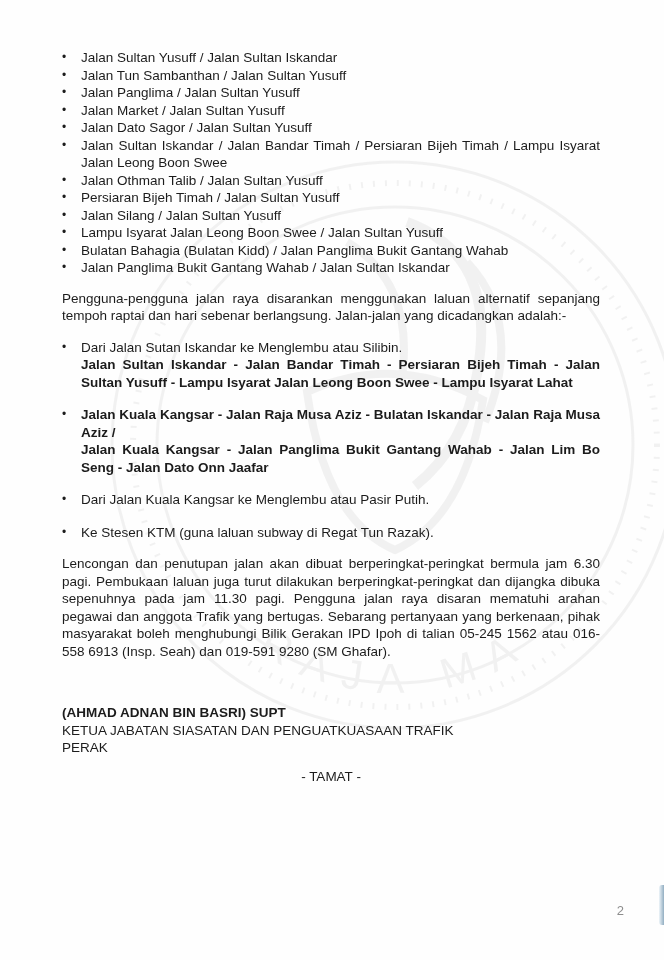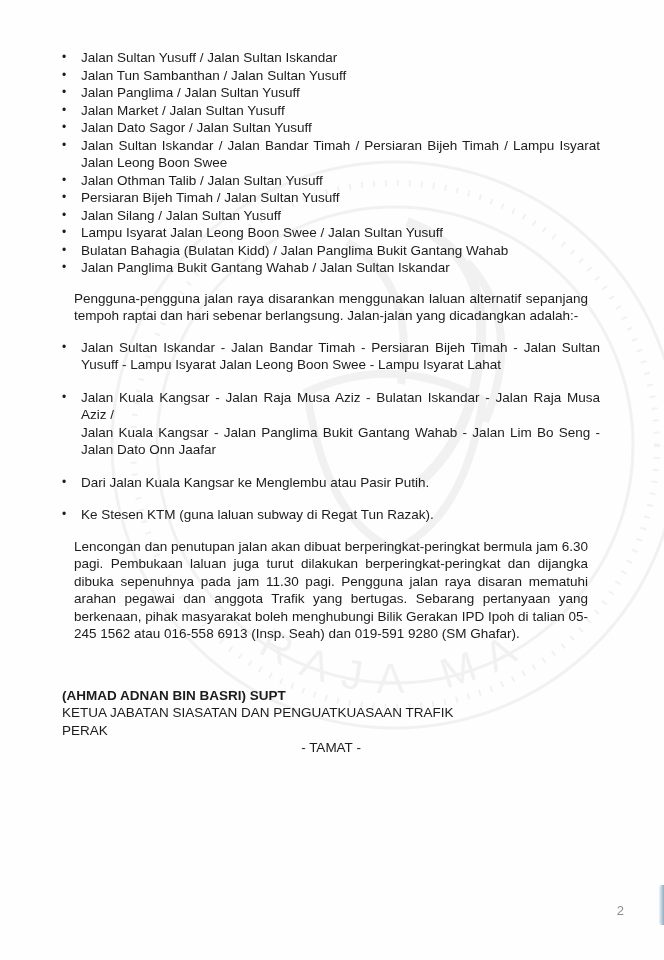--- a/index.html
+++ b/index.html
@@ -17,31 +17,31 @@
     position:absolute;left:95px;top:130px;
     opacity:0.11;
     pointer-events:none;
   }
   .content{position:absolute;left:62px;right:64px;top:49px;}
   ul.bullets{margin:0;padding:0;list-style:none;}
   ul.bullets{margin-bottom:13px;}
   .b-li{display:flex;}
   .marker{flex:0 0 19px;font-size:12px;}
   .li-text{flex:1;text-align:justify;}
-  .para{margin:12px;text-align:justify;}
+  .para{margin:0;text-align:justify;}
   .para.intro{margin-bottom:14px;}
   ul.routes{margin-bottom:14px;}
   ul.routes .route-item{margin-bottom:15px;}
   ul.routes .route-item:last-child{margin-bottom:0;}
   .route-heading{display:block;text-align:left;}
-  .route-text{display:block;white-space:pre-line;text-align:justify;}
+  .route-text{display:block;white-space:pre-line;text-align:justify;font-weight:bold;}
   .signature{margin-top:44px;}
   .sig-name{font-weight:bold;}
   .date{margin-top:16px;}
-  .tamat{text-align:center;}
+  .tamat{margin-top:11px;text-align:center;}
   .page-number{
     position:absolute;top:902px;right:40px;
     color:#8d8d8d;font-size:13px;
   }
   .edge-mark{
     position:absolute;right:0;top:885px;
     width:5px;height:40px;border-radius:3px 0 0 3px;
     background:linear-gradient(to right,#e8f1f7,#6e93ad);
     opacity:.75;
   }
@@ -133,20 +133,21 @@
         </li>
       </ul>
 
     <p class="para intro">Pengguna-pengguna jalan raya disarankan menggunakan laluan alternatif sepanjang tempoh raptai dan hari sebenar berlangsung.  Jalan-jalan yang dicadangkan adalah:-</p>
 
     <ul class="bullets routes">
 
         <li class="b-li route-item">
           <span class="marker">•</span>
           <span class="li-text">
+            <span class="route-heading">Dari Jalan Sutan Iskandar ke Menglembu atau Silibin.</span>
             <span class="route-text">Jalan Sultan Iskandar - Jalan Bandar Timah - Persiaran Bijeh Timah - Jalan Sultan Yusuff - Lampu Isyarat Jalan Leong Boon Swee - Lampu Isyarat Lahat</span>
           </span>
         </li>
 
         <li class="b-li route-item">
           <span class="marker">•</span>
           <span class="li-text">
             <span class="route-text">Jalan Kuala Kangsar - Jalan Raja Musa Aziz - Bulatan Iskandar - Jalan Raja Musa Aziz /
 Jalan Kuala Kangsar - Jalan Panglima Bukit Gantang Wahab - Jalan Lim Bo Seng - Jalan Dato Onn Jaafar</span>
           </span>

